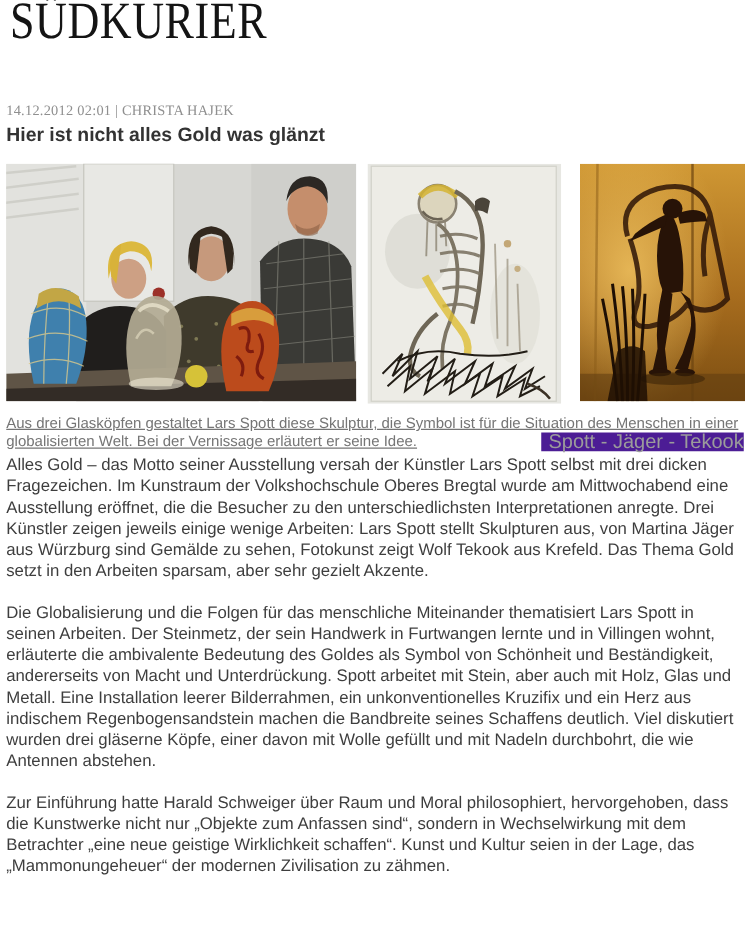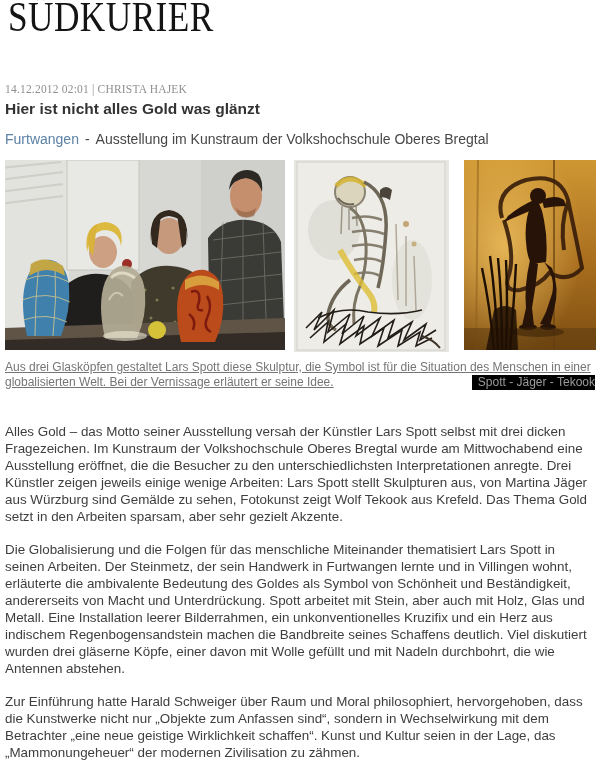--- a/index.html
+++ b/index.html
@@ -77,27 +77,27 @@
     margin-top: 8px;
     font-size: 12px;
     line-height: 15px;
     color: #757575;
     text-decoration: underline;
   }
   .caption-credit {
     position: absolute;
     right: 0;
     bottom: 0;
-    font-size: 12px;
+    font-size: 16px;
     color: #9b9b9b;
-    background: #000000;
+    background: #4c1d95;
     padding-left: 6px;
   }
   
-  .body-text { margin-top: 33px; }
+  .body-text { margin-top: 2px; }
   .body-text p {
     margin: 0 0 16px 0;
     font-size: 13.4px;
     line-height: 17px;
     color: #3e3e3e;
   }
 </style>
 </head>
 <body>
 
@@ -106,23 +106,20 @@
   <div class="masthead">
     <span class="logo">SÜDKURIER</span>
   </div>
 
   <div class="meta">
     <span>14.12.2012 02:01</span><span class="sep">|</span><span>CHRISTA HAJEK</span>
   </div>
 
   <h1 class="headline">Hier ist nicht alles Gold was glänzt</h1>
 
-  <div class="subhead">
-    <a class="loc-link">Furtwangen</a><span class="dash">-</span><span>Ausstellung im Kunstraum der Volkshochschule Oberes Bregtal</span>
-  </div>
 
   <div class="gallery">
 
     <span class="img-wrap img1">
       <svg width="280" height="190" viewBox="0 0 280 190">
         <rect x="0" y="0" width="280" height="190" fill="#d7d7d3"></rect>
         <rect x="0" y="0" width="64" height="190" fill="#e2e2de"></rect>
         <g stroke="#cfcfc9" stroke-width="2">
           <line x1="-6" y1="8" x2="56" y2="2"></line>
             <line x1="-6" y1="20" x2="58" y2="12"></line>

